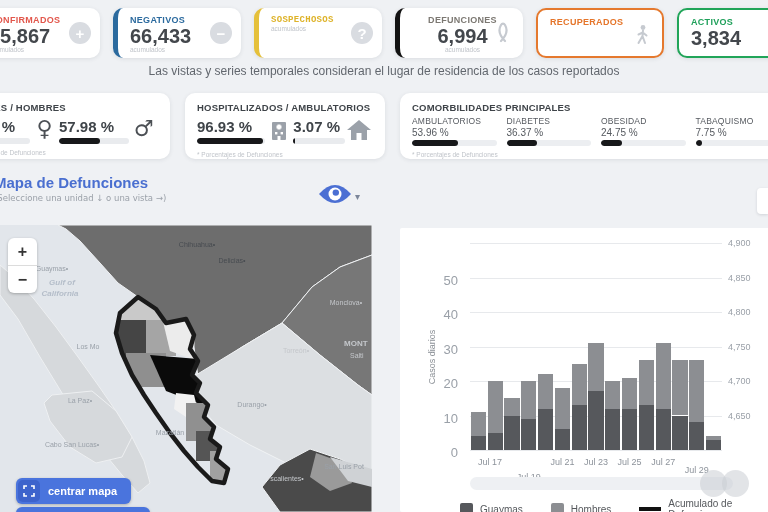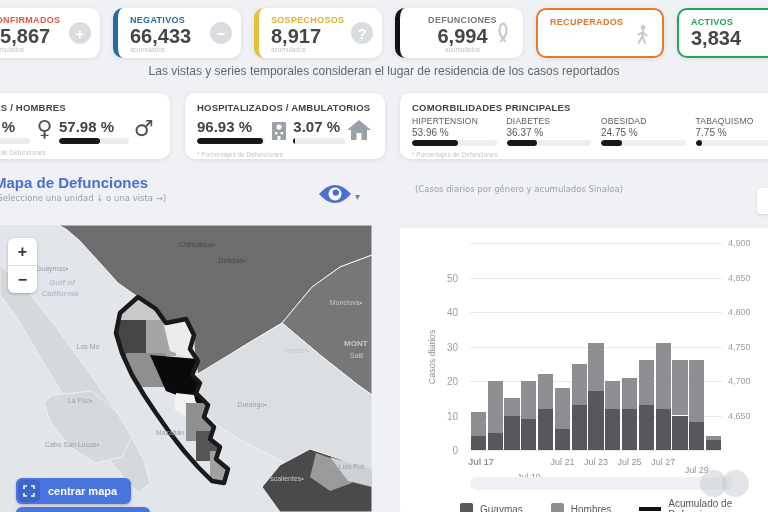--- a/index.html
+++ b/index.html
@@ -61,21 +61,21 @@
          display:flex;align-items:center;justify-content:center}
   .ml{font-size:7px;text-anchor:middle;fill:#9aa1a9;font-family:"Liberation Sans",sans-serif}
   .ml.dark{fill:#474b50}.ml.light{fill:#c4c7cb}.ml.water{fill:#b4bdc9}
   .ml.it{font-style:italic}.ml.as{text-anchor:start}.ml.big{font-size:8px;font-weight:bold}
 
   
   .chart-head{position:absolute;left:415px;top:182px}
   #chart-card{position:absolute;left:400px;top:228px;width:390px;height:284px;background:#fff;
               border-radius:2px;overflow:hidden}
   .gl{position:absolute;height:1px;background:#e7e9ec}
-  .yl{position:absolute;width:40px;text-align:right;font-size:10px;color:#9aa0a8}
+  .yl{position:absolute;width:40px;text-align:right;font-size:13px;color:#9aa0a8}
   .yr{position:absolute;font-size:9px;color:#9aa0a8}
   .bar{position:absolute}
   .xl{position:absolute;width:40px;text-align:center;font-size:9px;color:#8d939b}
   .ylab{position:absolute;left:-17px;top:123px;width:100px;height:12px;text-align:center;
         font-size:9px;color:#8b9096;transform:rotate(-90deg)}
   .scroller{position:absolute;left:70px;top:249px;width:263px;height:13px;background:#eef0f3;border-radius:7px}
   .knob{position:absolute;width:27px;height:27px;border-radius:50%;background:rgba(203,206,212,.55);top:242px}
   .legend{position:absolute;left:60px;top:270px;display:flex;gap:28px;align-items:center}
   .litem{display:flex;align-items:center;gap:7px;font-size:10px;color:#55585c}
   .sw{width:13px;height:13px;border-radius:2px}
@@ -94,22 +94,21 @@
     <div class="stat-sub">acumulados</div>
     <div class="stat-icon">+</div>
   </div>
   <div class="stat-card" style="border-left: 5px solid rgb(43, 106, 158);">
     <div class="stat-label" style="color: rgb(43, 106, 158);">NEGATIVOS</div>
     <div class="stat-value">66,433</div>
     <div class="stat-sub">acumulados</div>
     <div class="stat-icon">−</div>
   </div>
   <div class="stat-card" style="border-left: 5px solid rgb(229, 192, 58);">
-    <div class="stat-label" style="color: rgb(222, 179, 42);">SOSPECHOSOS</div>
-    <div class="stat-value">8,917</div>
+    <div class="stat-label" style="color: rgb(222, 179, 42); font-family: Liberation Mono, monospace;">SOSPECHOSOS</div>
     <div class="stat-sub">acumulados</div>
     <div class="stat-icon">?</div>
   </div>
   <div class="stat-card" style="border-left: 5px solid rgb(18, 18, 18); text-align: center;">
     <div class="stat-label" style="color: rgb(124, 120, 114);">DEFUNCIONES</div>
     <div class="stat-value">6,994</div>
     <div class="stat-sub">acumulados</div>
     <div class="stat-icon bare">
       <svg width="22" height="22" viewBox="0 0 22 22">
           <path d="M9,3 C6,8 7,13 13,19 M13,3 C16,8 15,13 9,19 M9,3 C10,1.2 12,1.2 13,3" stroke="#c6cad0" stroke-width="2.2" fill="none" stroke-linecap="round"></path>
@@ -186,21 +185,21 @@
           </svg>
       </div>
     </div>
     <div class="note">* Porcentajes de Defunciones</div>
   </div>
 
   <div class="r2card" style="width:392px">
     <div class="r2title">COMORBILIDADES PRINCIPALES</div>
     <div class="comorb-row">
       <div class="comorb-col">
-        <div class="cname">HIPERTENSION</div>
+        <div class="cname">AMBULATORIOS</div>
         <div class="cpct">53.96 %</div>
         <div class="ctrack">
             <div class="fill" style="width: 53.96%;"></div>
           </div>
       </div>
       <div class="comorb-col">
         <div class="cname">DIABETES</div>
         <div class="cpct">36.37 %</div>
         <div class="ctrack">
             <div class="fill" style="width: 36.37%;"></div>
@@ -305,21 +304,20 @@
   <span class="bicon">
     <svg width="12" height="12" viewBox="0 0 12 12">
         <path d="M1,4 V1 H4 M8,1 H11 V4 M11,8 V11 H8 M4,11 H1 V8" stroke="#fff" stroke-width="1.6" fill="none"></path>
       </svg>
   </span>
   <span>centrar mapa</span>
 </div>
 <div class="bluebtn" style="left:16px;top:507px;width:120px"></div>
 
 <div class="chart-head">
-  <div class="psub">(Casos diarios por género y acumulados Sinaloa)</div>
 </div>
 <div class="cutbox"></div>
 
 <div id="chart-card">
   <div class="ylab">Casos diarios</div>
   <div id="chart-area" class="abs" style="left:0;top:0;width:390px;height:284px">
       <div class="gl" style="left: 70px; top: 222px; width: 252px;"></div>
       <div class="yl" style="left: 18px; top: 217px;">0</div>
       <div class="gl" style="left: 70px; top: 187.5px; width: 252px;"></div>
       <div class="yl" style="left: 18px; top: 182.5px;">10</div>
@@ -361,21 +359,21 @@
       <div class="bar" style="left: 238.8px; width: 15.2px; top: 177.15px; height: 44.85px; background: rgb(86, 88, 92);"></div>
       <div class="bar" style="left: 238.8px; width: 15.2px; top: 132.3px; height: 44.85px; background: rgb(140, 142, 146);"></div>
       <div class="bar" style="left: 255.6px; width: 15.2px; top: 180.6px; height: 41.4px; background: rgb(86, 88, 92);"></div>
       <div class="bar" style="left: 255.6px; width: 15.2px; top: 115.05px; height: 65.55px; background: rgb(140, 142, 146);"></div>
       <div class="bar" style="left: 272.4px; width: 15.2px; top: 187.5px; height: 34.5px; background: rgb(86, 88, 92);"></div>
       <div class="bar" style="left: 272.4px; width: 15.2px; top: 132.3px; height: 55.2px; background: rgb(140, 142, 146);"></div>
       <div class="bar" style="left: 289.2px; width: 15.2px; top: 194.4px; height: 27.6px; background: rgb(86, 88, 92);"></div>
       <div class="bar" style="left: 289.2px; width: 15.2px; top: 132.3px; height: 62.1px; background: rgb(140, 142, 146);"></div>
       <div class="bar" style="left: 306px; width: 15.2px; top: 211.65px; height: 10.35px; background: rgb(86, 88, 92);"></div>
       <div class="bar" style="left: 306px; width: 15.2px; top: 208.2px; height: 3.45px; background: rgb(140, 142, 146);"></div>
-      <div class="xl" style="left: 61px; top: 229px; font-weight: bold;">Jul 17</div>
+      <div class="xl" style="left: 70px; top: 229px;">Jul 17</div>
       <div class="xl" style="left: 108.8px; top: 244px;">Jul 19</div>
       <div class="xl" style="left: 142.4px; top: 229px;">Jul 21</div>
       <div class="xl" style="left: 176px; top: 229px;">Jul 23</div>
       <div class="xl" style="left: 209.6px; top: 229px; text-align: center;">Jul 25</div>
       <div class="xl" style="left: 243.2px; top: 229px;">Jul 27</div>
       <div class="xl" style="left: 276.8px; top: 229px; margin-top: 8px;">Jul 29</div>
     </div>
   <div class="scroller"></div>
   <div class="knob" style="left:300px"></div>
   <div class="knob" style="left:322px"></div>

